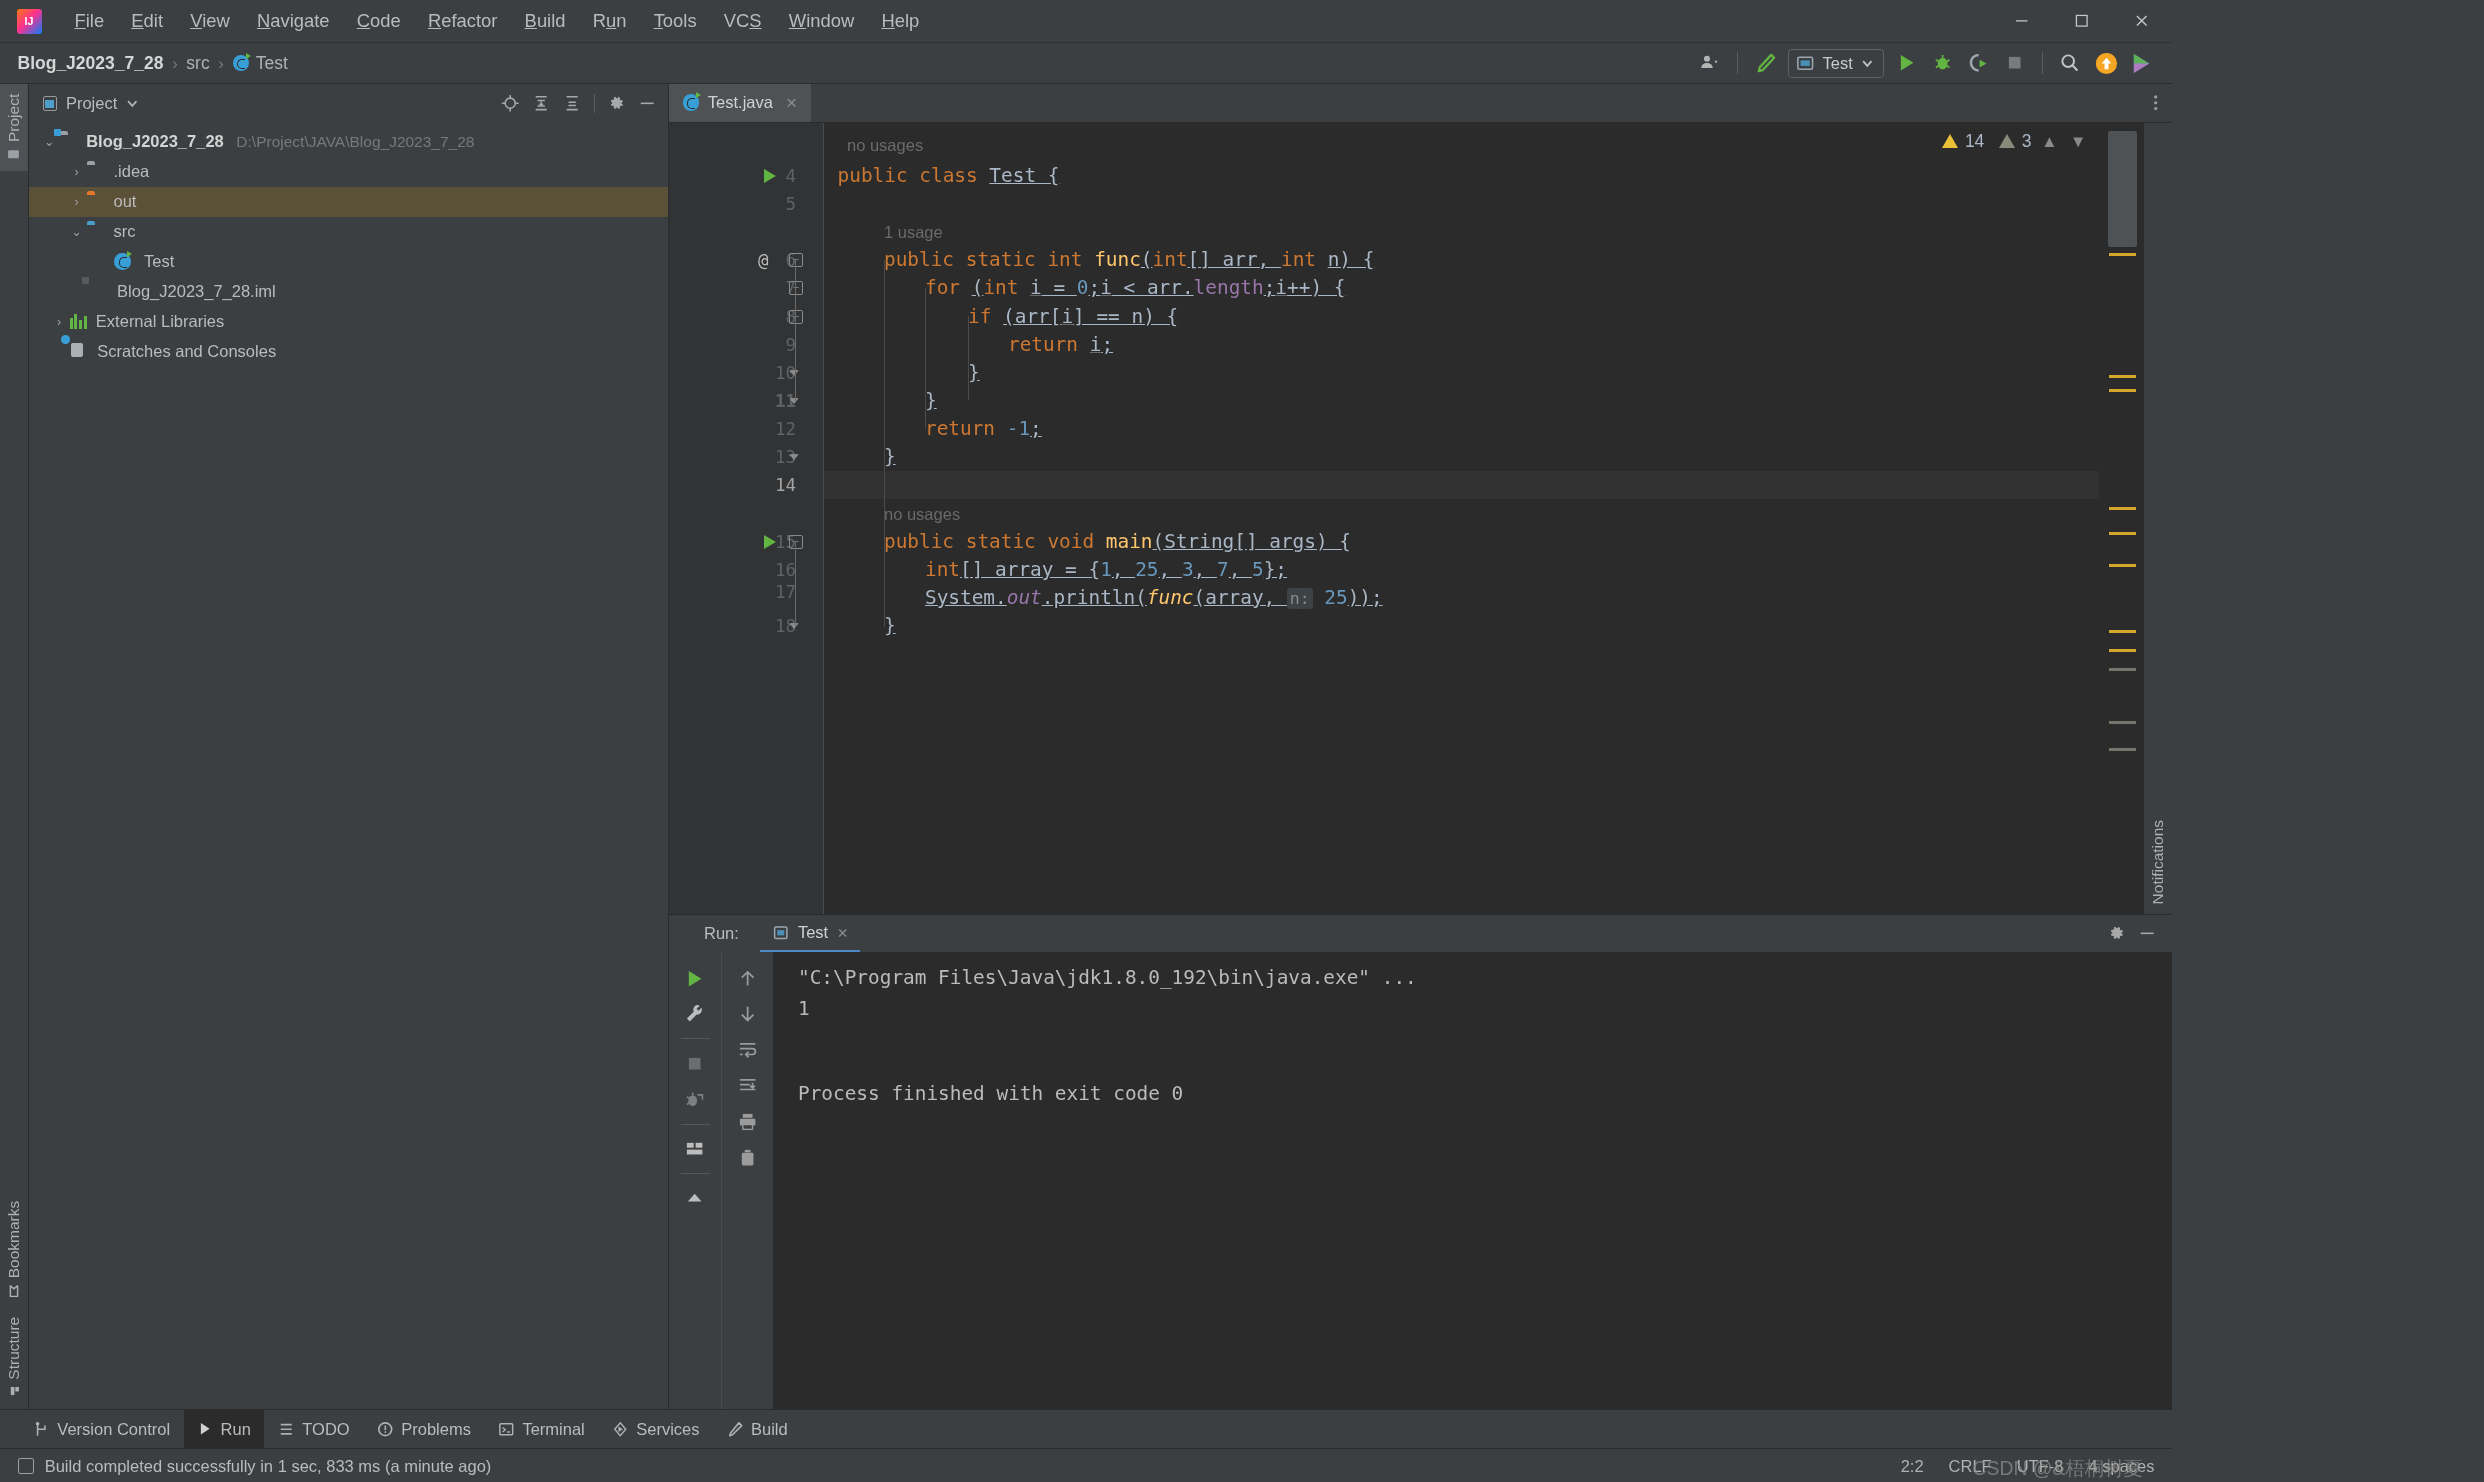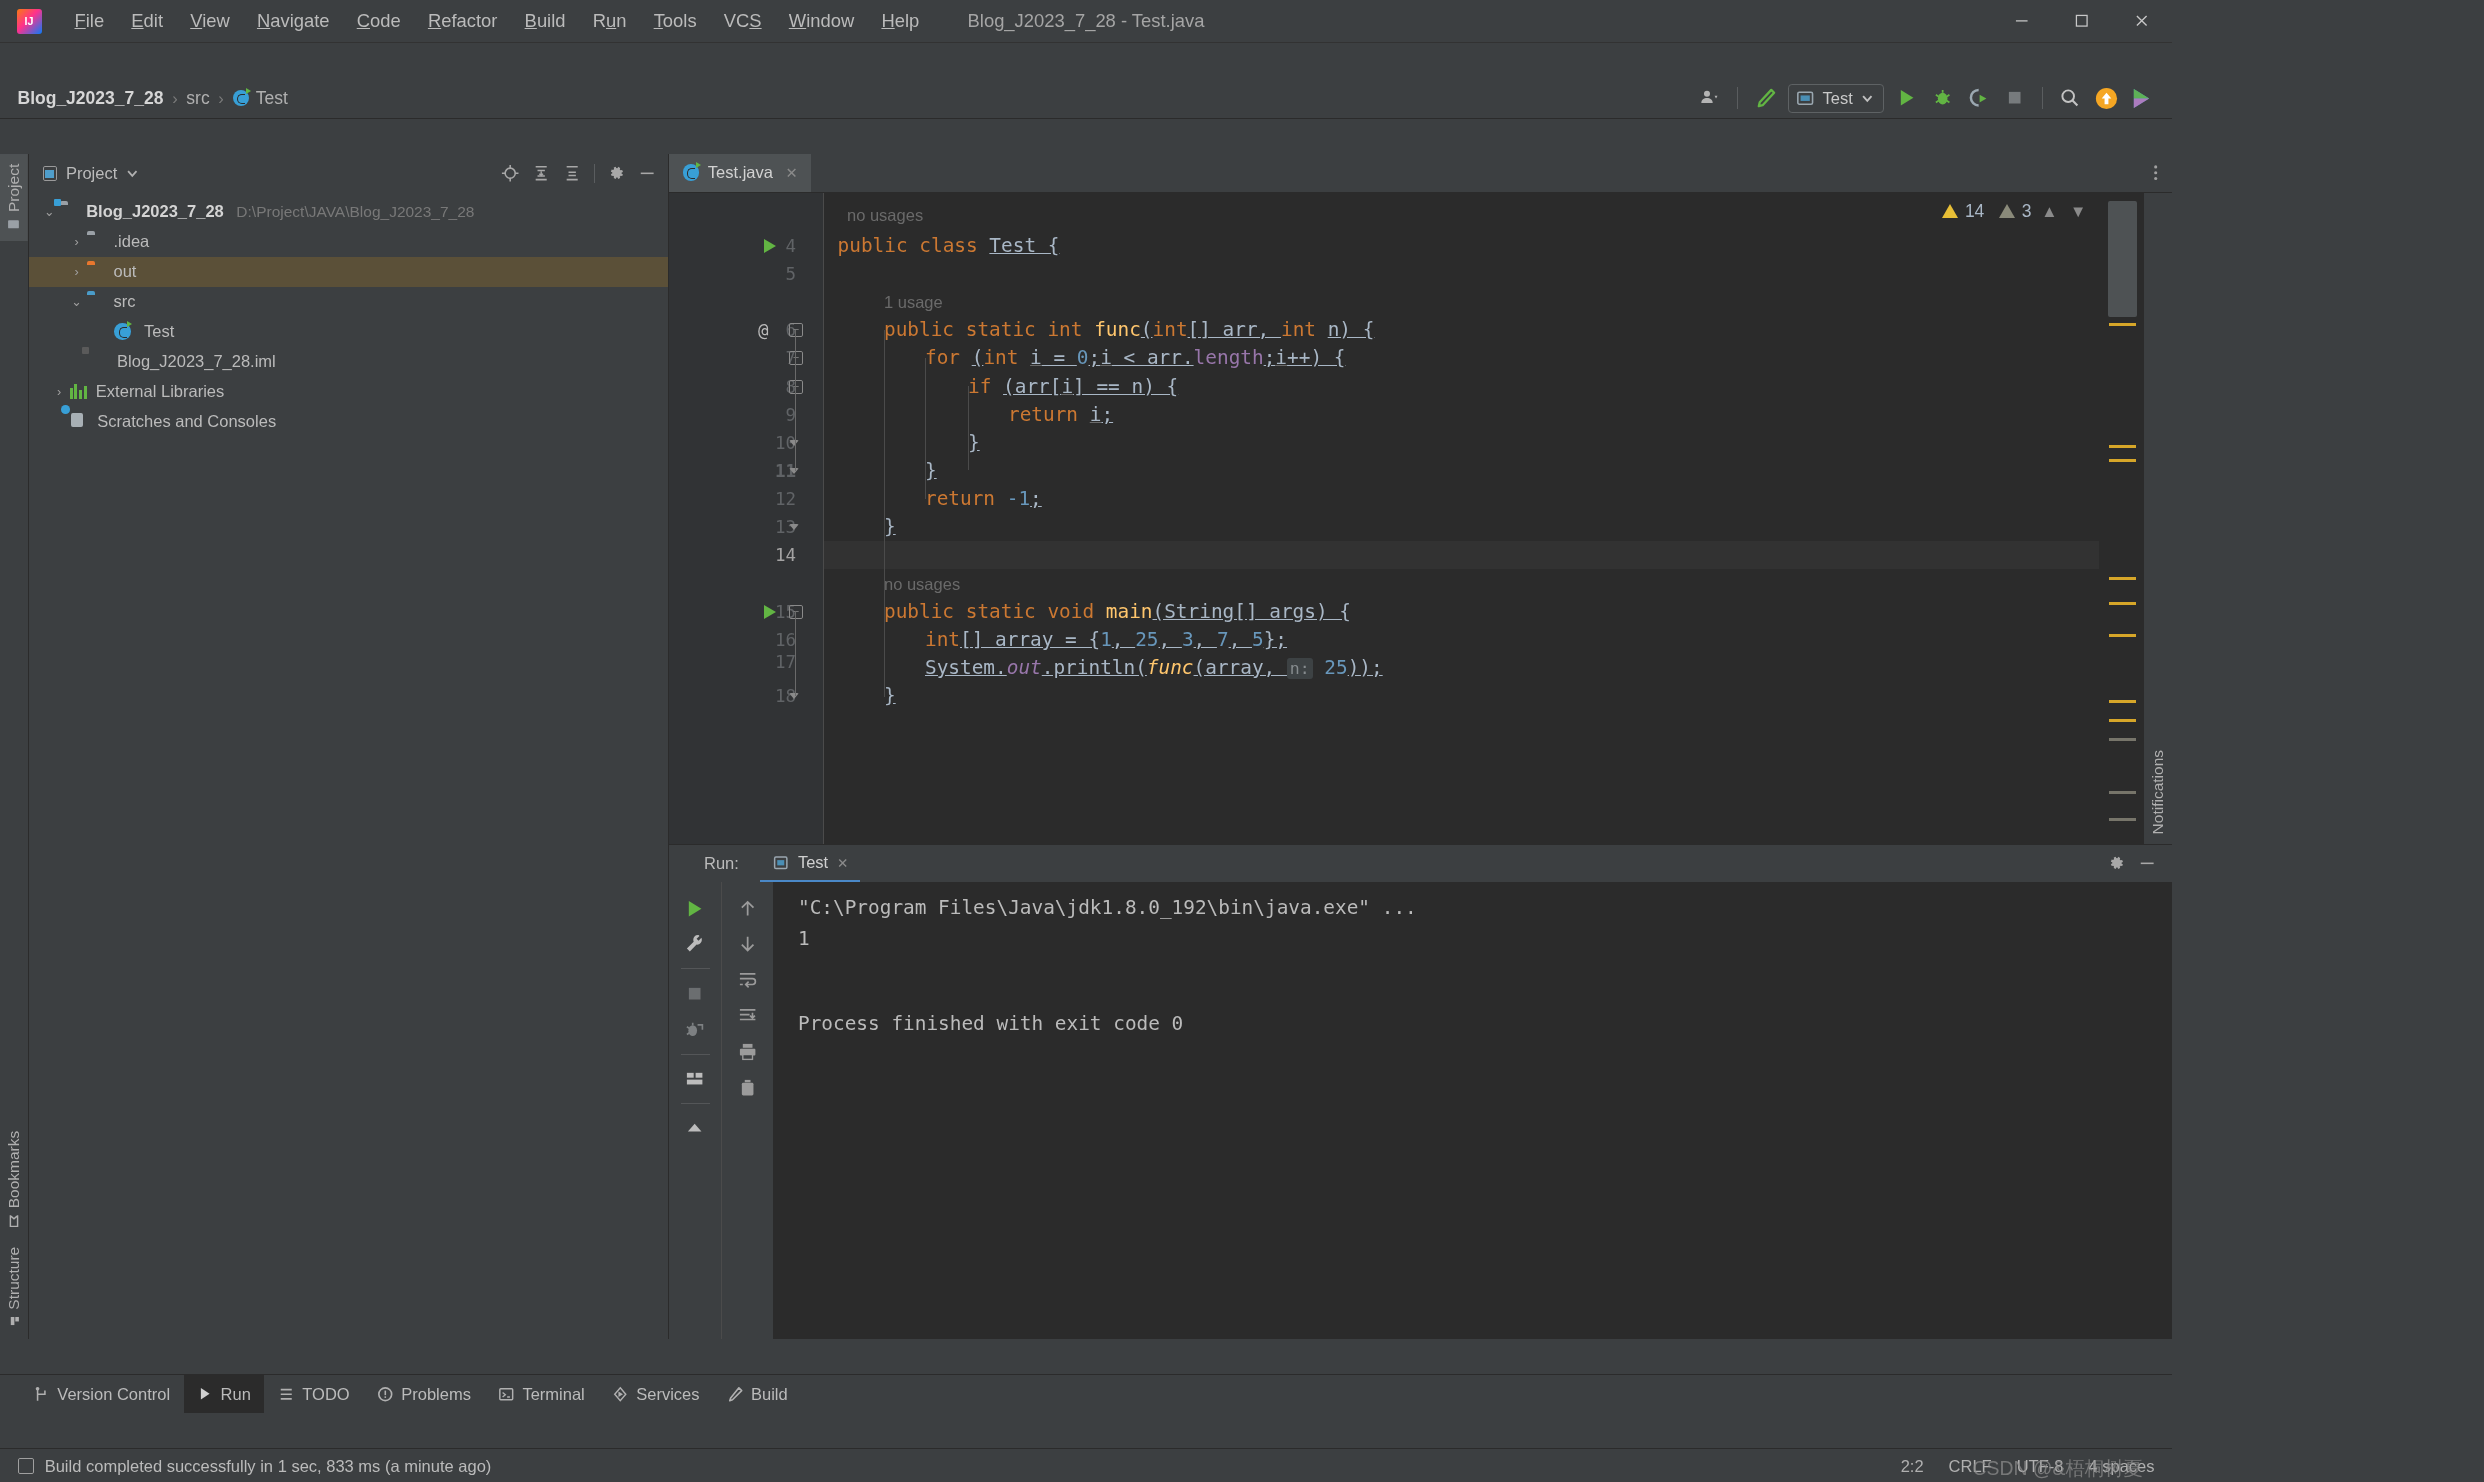--- a/index.html
+++ b/index.html
@@ -8,21 +8,20 @@
     background: #3c3f41;
     font-family: "Liberation Sans", sans-serif;
     overflow: hidden;
     -webkit-font-smoothing: antialiased;
   }
   .ide {
     position: relative;
     width: 2172px; height: 1483px;
     display: flex; flex-direction: column;
     background: #3c3f41;
-    gap: 35px;
   }
 
   
   .titlebar {
     height: 43px; flex: 0 0 43px;
     background: #3c3f41;
     display: flex; align-items: center;
     position: relative;
     border-bottom: 1px solid #323232;
   }
@@ -337,21 +336,20 @@
       <div class="menu-item"><u>N</u>avigate</div>
       <div class="menu-item"><u>C</u>ode</div>
       <div class="menu-item"><u>R</u>efactor</div>
       <div class="menu-item"><u>B</u>uild</div>
       <div class="menu-item">R<u>u</u>n</div>
       <div class="menu-item"><u>T</u>ools</div>
       <div class="menu-item">VC<u>S</u></div>
       <div class="menu-item"><u>W</u>indow</div>
       <div class="menu-item"><u>H</u>elp</div>
     </div>
-    <div class="win-title">Blog_J2023_7_28 - Test.java</div>
     <div class="win-ctrls">
       <div class="win-btn">
         <svg width="15.5" height="15.5" viewBox="0 0 16 16">
             <rect x="2" y="7.5" width="12" height="1.3" fill="currentColor"></rect>
           </svg>
       </div>
       <div class="win-btn">
         <svg width="15.5" height="15.5" viewBox="0 0 16 16">
             <rect x="2.5" y="2.5" width="11" height="11" fill="none" stroke="currentColor" stroke-width="1.3"></rect>
           </svg>

